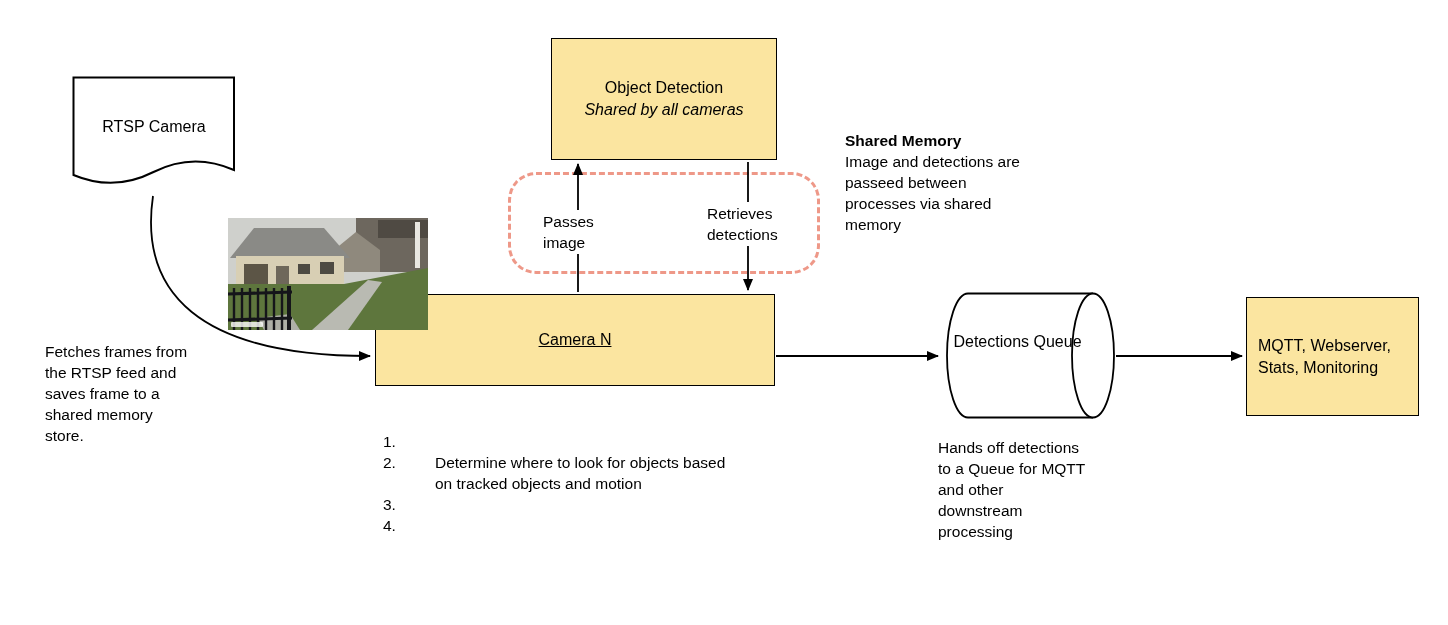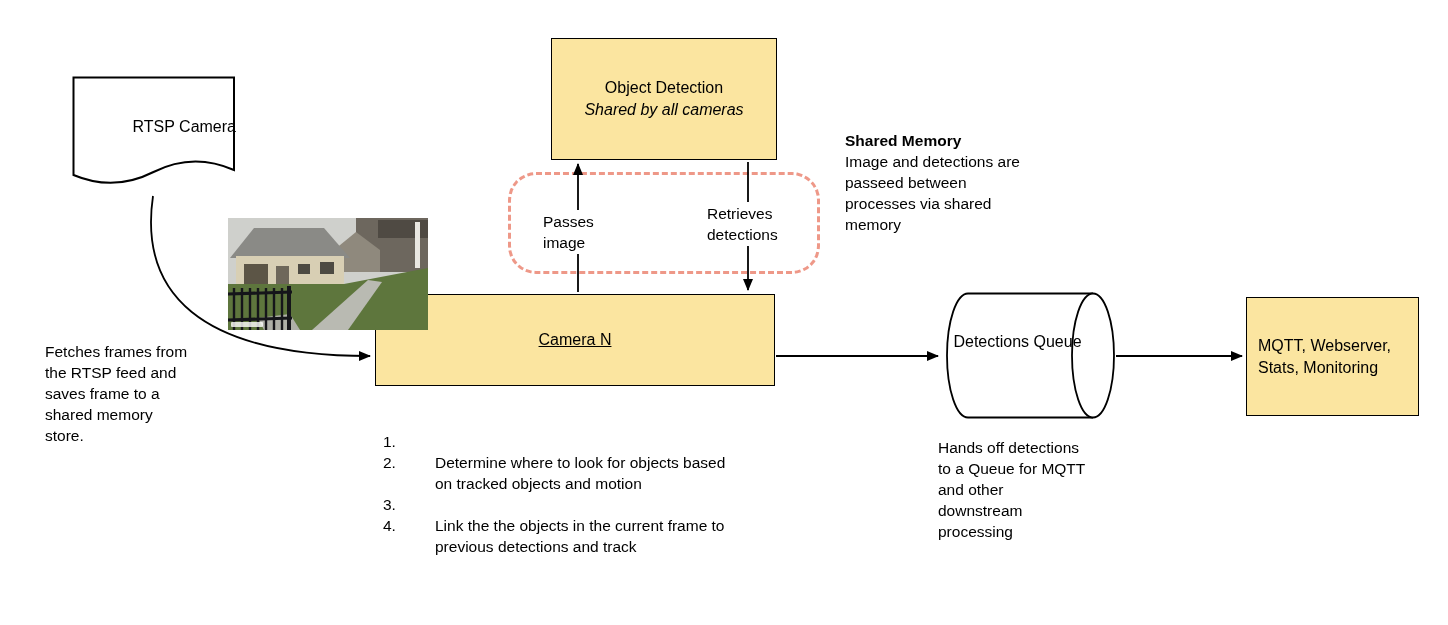--- a/index.html
+++ b/index.html
@@ -15,21 +15,21 @@
   }
   .node.left-align { justify-content:flex-start; text-align:left; padding-left:11px; padding-right:8px; }
   .italic { font-style:italic; }
   .shared-region {
     left:508px; top:172px; width:312px; height:102px;
     border:3px dashed var(--shared-memory-dash,#ee9888);
     border-radius:28px;
   }
   .connectors { left:0; top:0; pointer-events:none; }
   .conn { stroke:#000; stroke-width:1.8; fill:none; }
-  .label-center { text-align:right; font-size:16px; }
+  .label-center { text-align:center; font-size:16px; }
   .note { font-size:15.5px; line-height:21px; }
   .note b { font-weight:bold; }
   .flow-label {
     font-size:15.5px; line-height:21px;
     background:#fff; padding:1px 3px; display:inline-block;
   }
   .steps { font-size:15.5px; line-height:21px; }
   .step { display:grid; grid-template-columns:52px 298px; }
   .cyl-label { text-align:center; font-size:16px; line-height:21px; }
 </style>
@@ -128,17 +128,16 @@
     </div>
     <div class="step">
       <span>2.</span>
       <span>Determine where to look for objects based on tracked objects and motion</span>
     </div>
     <div class="step">
       <span>3.</span>
     </div>
     <div class="step">
       <span>4.</span>
-      <span>Link the the objects in the current frame to previous detections and track</span>
     </div>
   </div>
 
 </div>
 
 </body></html>

